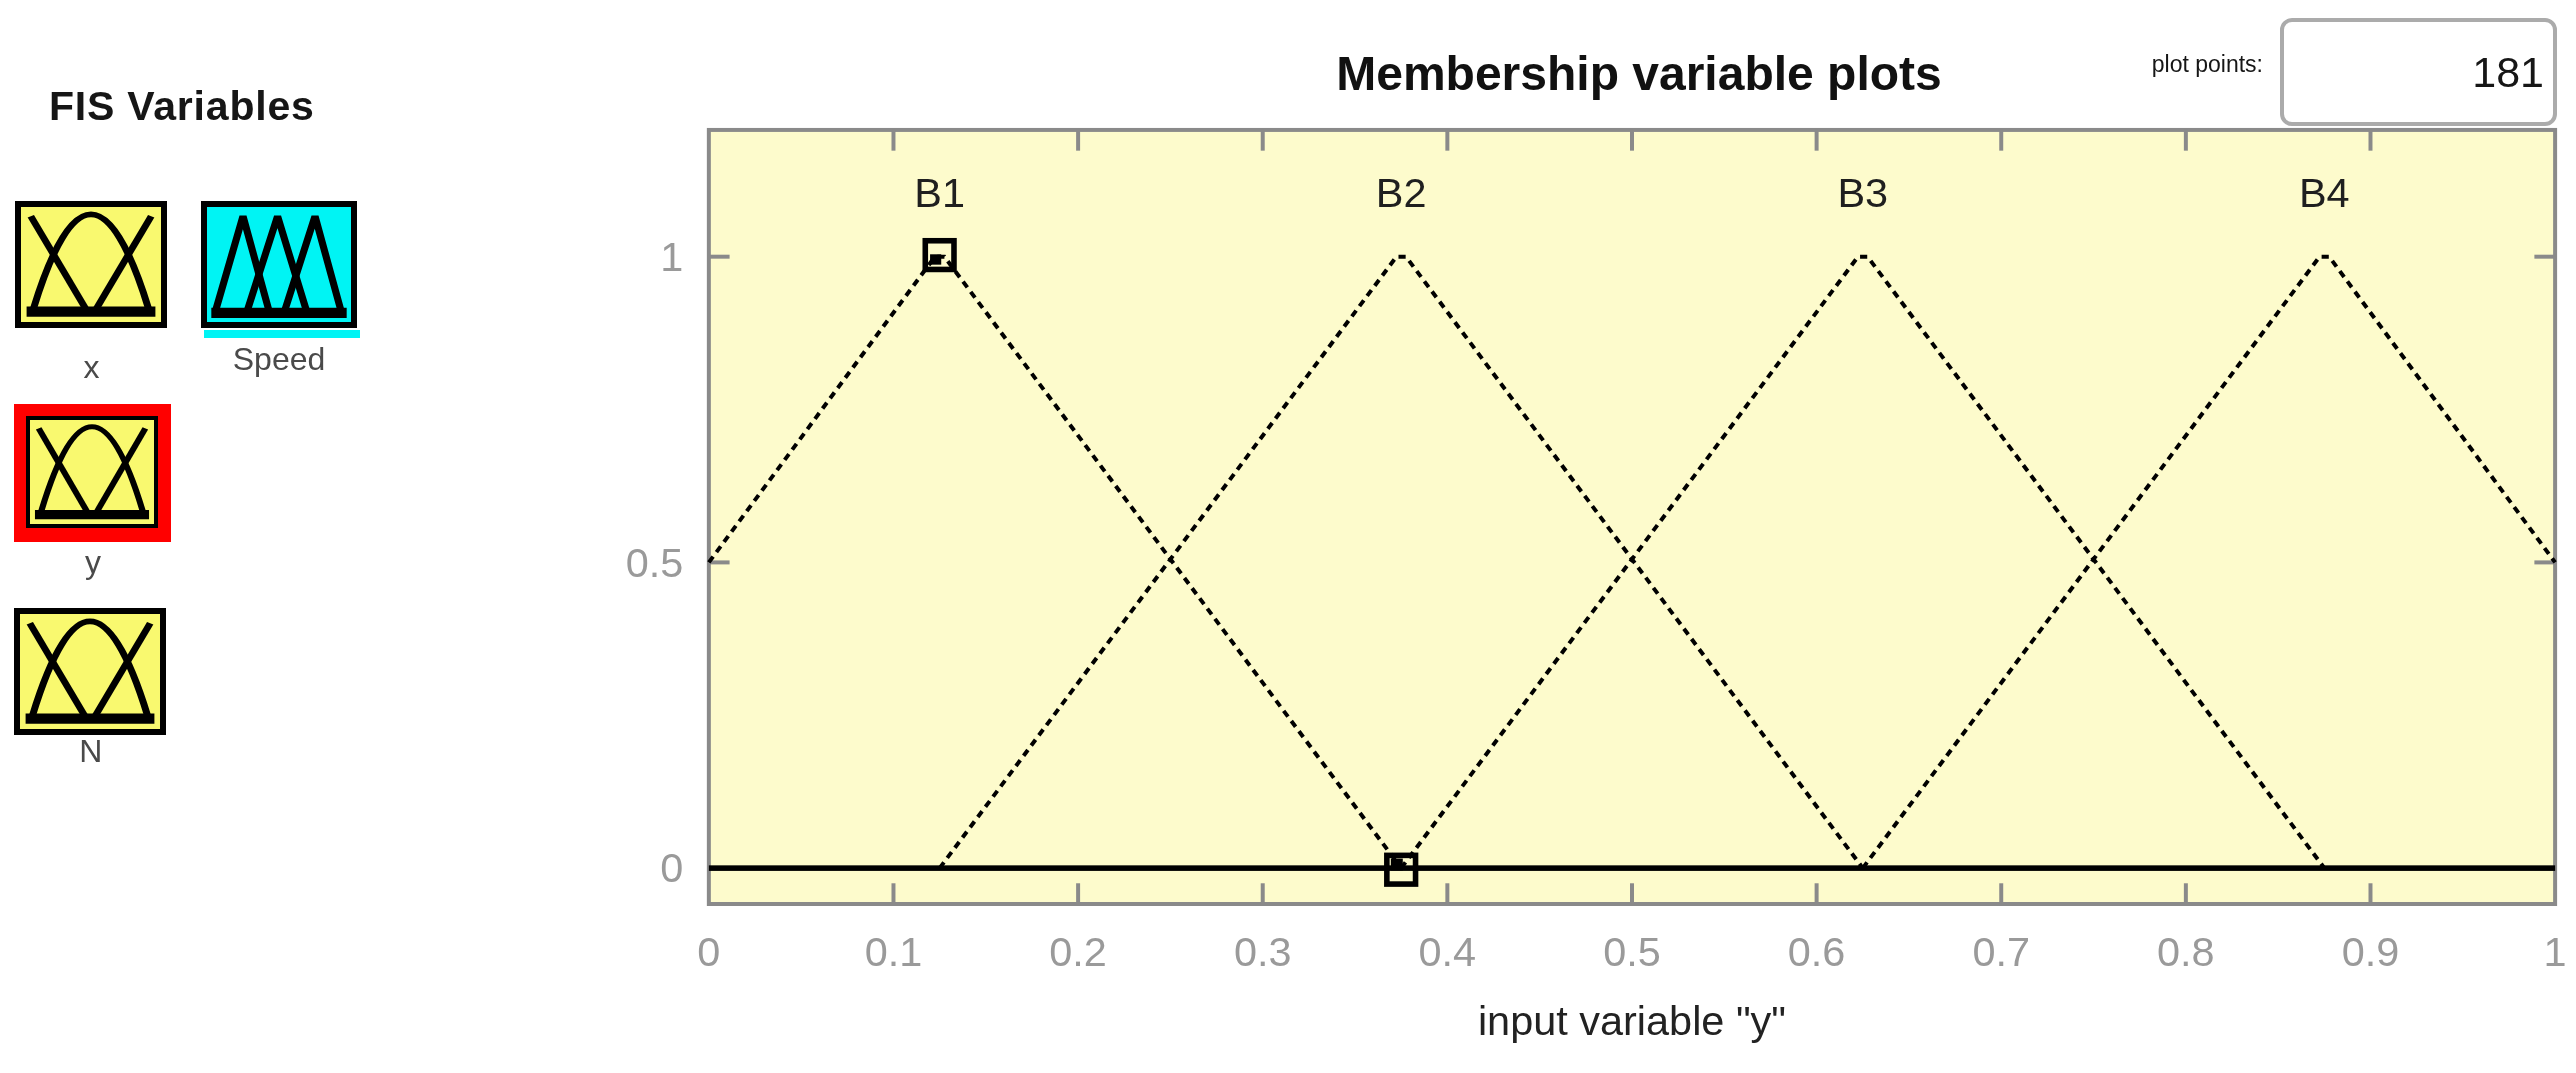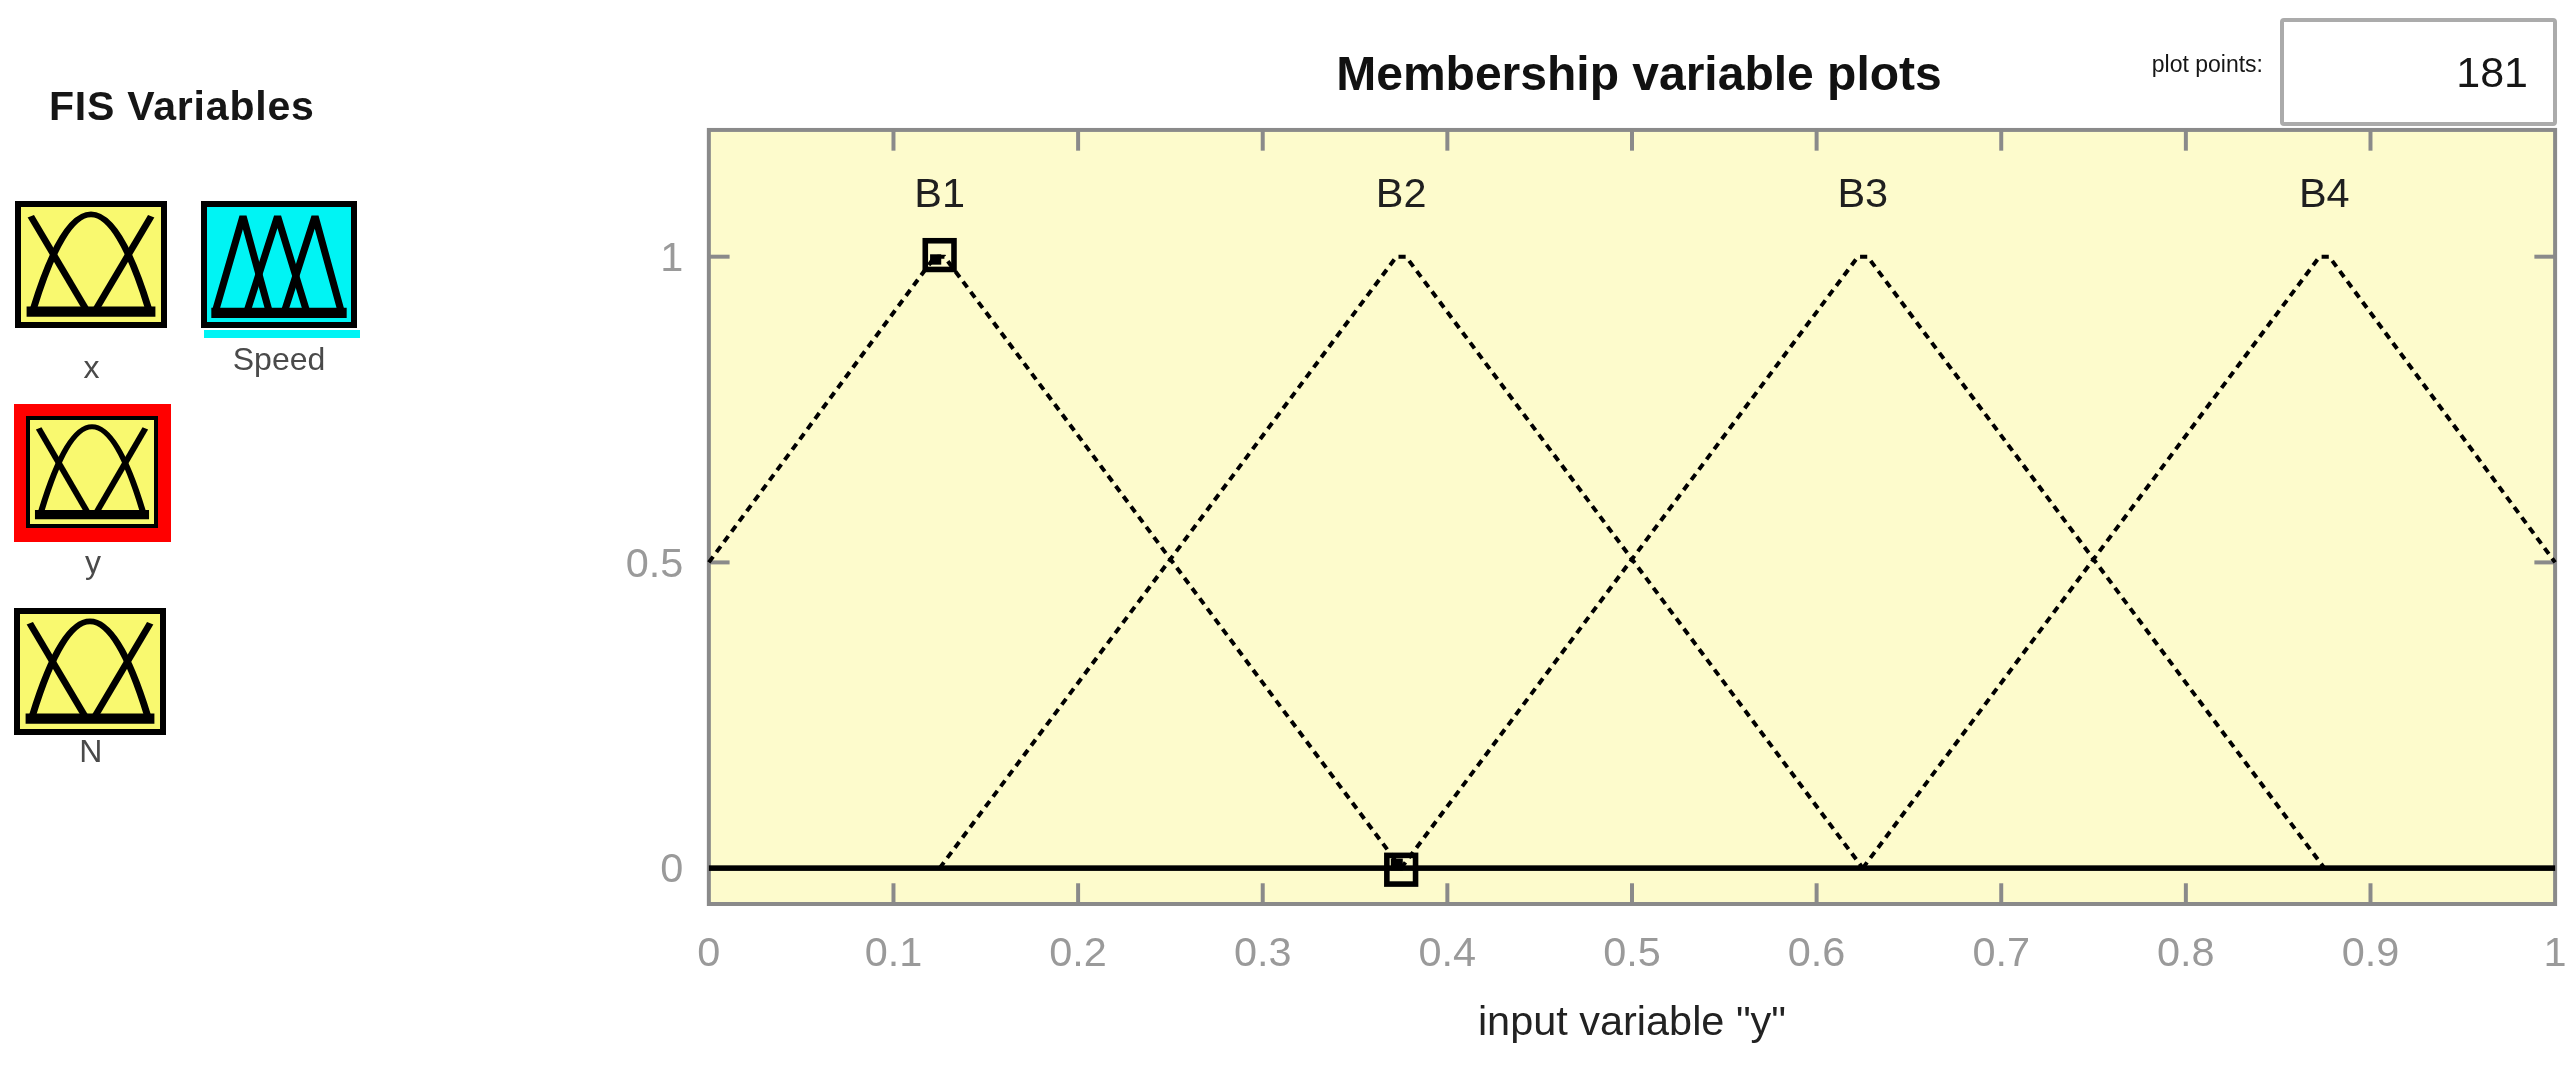--- a/index.html
+++ b/index.html
@@ -23,23 +23,23 @@
   .var-label{position:absolute;text-align:center;font-size:32px;color:#4a4a4a;}
   .lbl-x{left:15px;top:349px;width:153px;}
   .lbl-speed{left:201px;top:341px;width:156px;}
   .lbl-y{left:14.4px;top:544px;width:157px;}
   .lbl-n{left:14.4px;top:733px;width:153px;}
   
   .plot-title{position:absolute;left:1294px;top:46px;width:690px;text-align:center;
     font-size:48px;font-weight:bold;color:#111;white-space:nowrap;}
   .plot-points-label{position:absolute;right:313px;top:51px;font-size:23px;color:#161616;white-space:nowrap;}
   .plot-points-input{position:absolute;left:2280px;top:18.3px;width:277px;height:108px;
-    box-sizing:border-box;border:4.8px solid #ABABAB;background:#fff;border-radius:4px;
+    box-sizing:border-box;border:4.8px solid #ABABAB;background:#fff;border-radius:12px;
     font-family:"Liberation Sans",sans-serif;font-size:43px;color:#161616;
-    text-align:right;padding:0 25px 0 0;outline:none;}
+    text-align:right;padding:0 9px 0 0;outline:none;}
   
   #plot-svg{position:absolute;left:0;top:0;}
   #plot-svg text{font-family:"Liberation Sans",sans-serif;}
 </style>
 </head>
 <body>
 
 <div class="fis-title">FIS Variables</div>
 
 <div class="var-box var-x">

